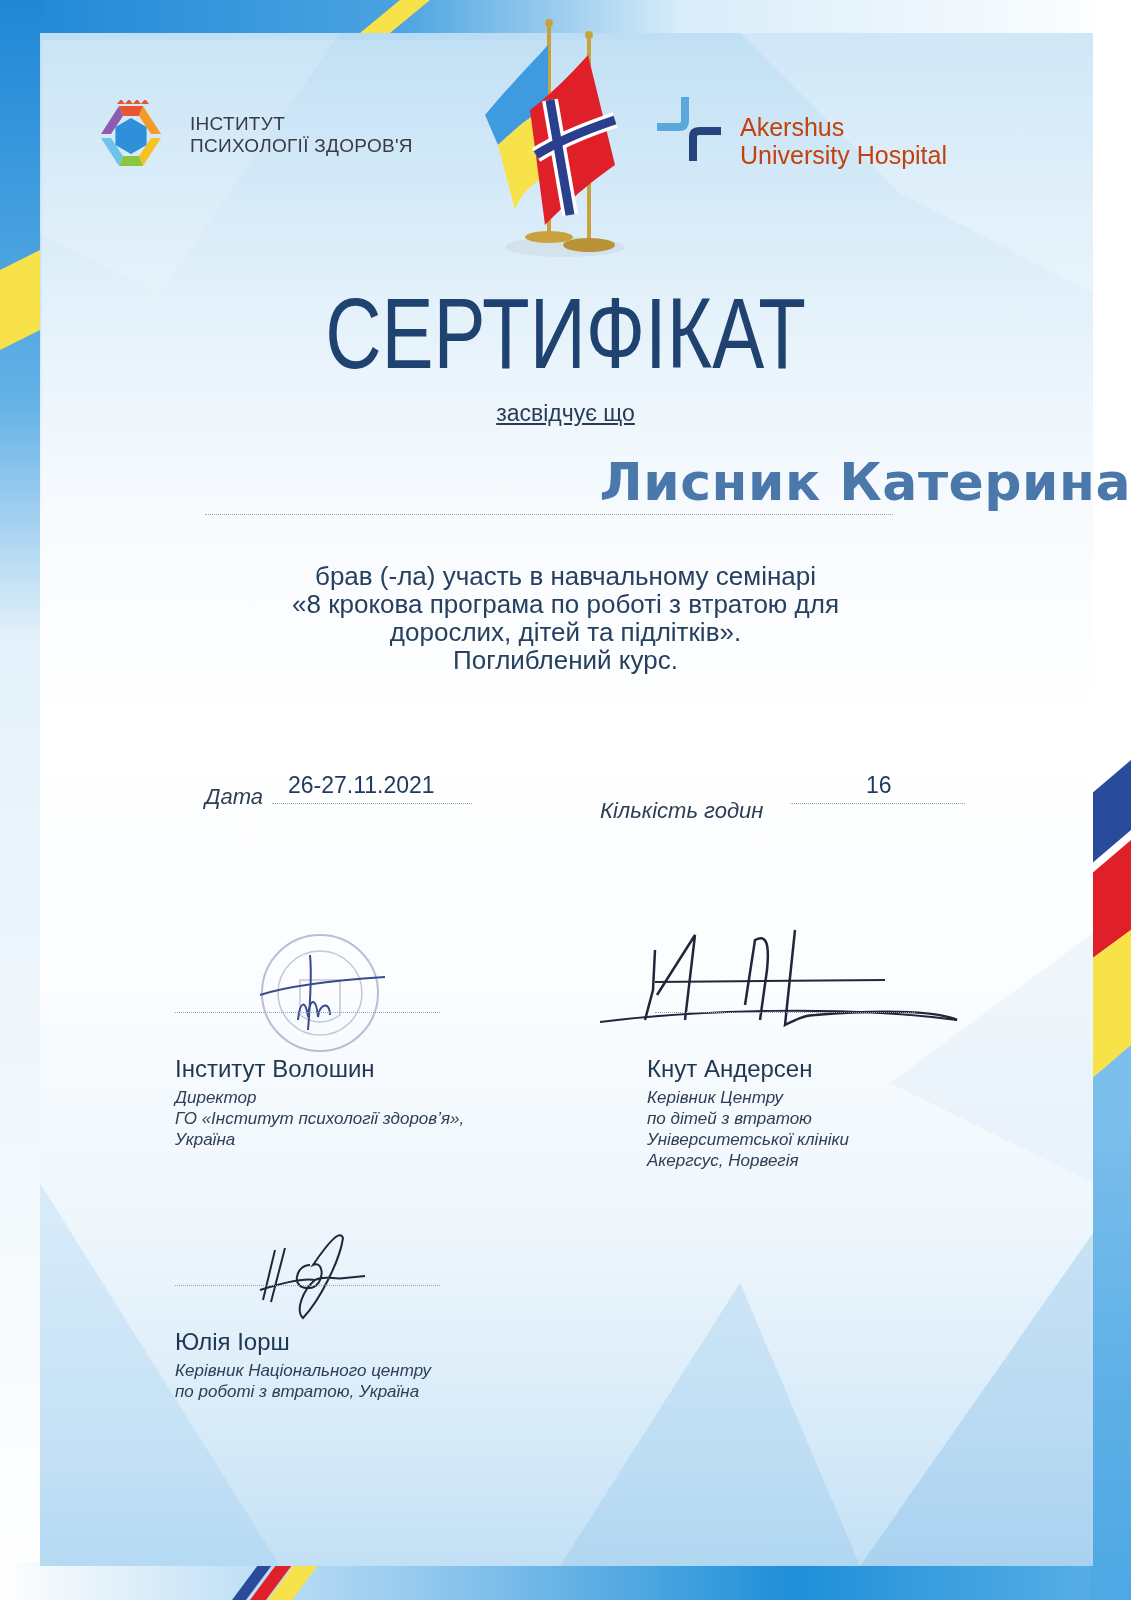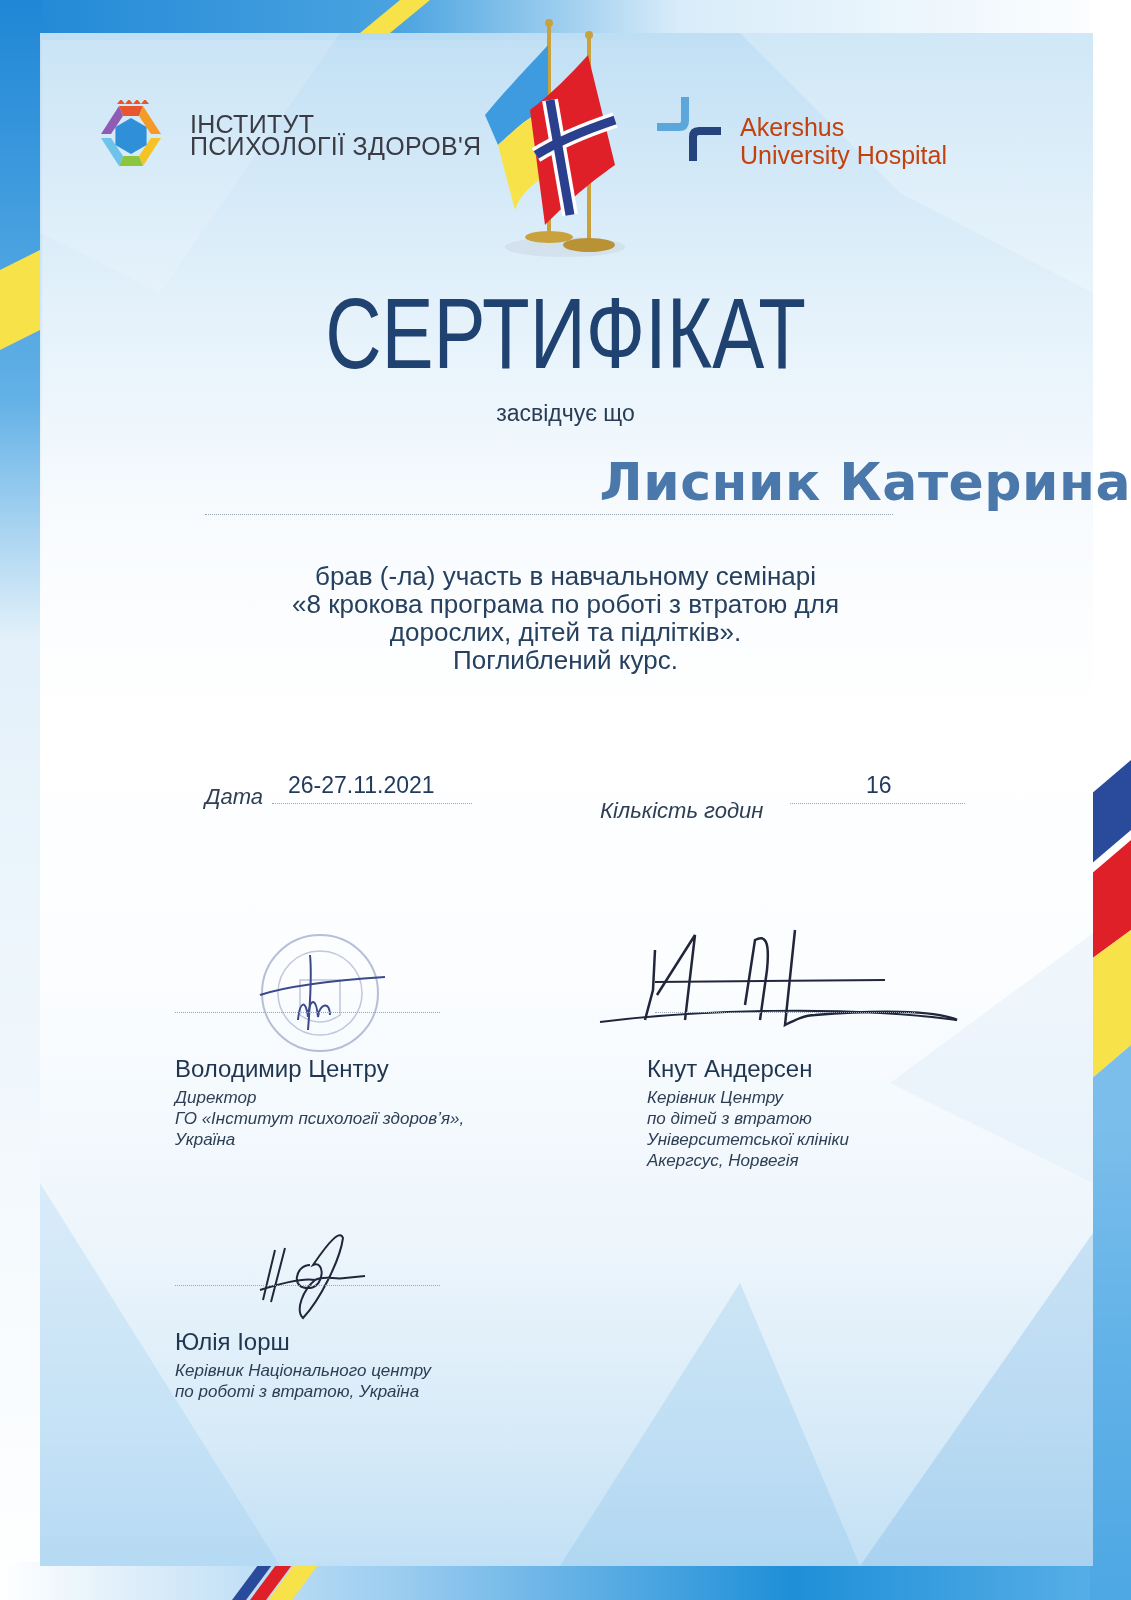--- a/index.html
+++ b/index.html
@@ -4,24 +4,24 @@
 <style>
   html, body { margin:0; padding:0; }
   body { width:1131px; height:1600px; position:relative; overflow:hidden; background:#ffffff; font-family:"Liberation Sans", sans-serif; }
   .bg { position:absolute; inset:0; }
   .frame {
     position:absolute; left:40px; top:33px; width:1053px; height:1533px;
     background: linear-gradient(180deg, rgba(190,222,244,0.95) 0%, rgba(225,240,250,0.9) 18%, rgba(248,251,254,0.97) 32%, #ffffff 45%, #fbfdff 62%, #eef6fc 78%, #d6eaf8 92%, #c2e0f5 100%);
   }
   .frame-overlay { position:absolute; inset:0; }
   .abs { position:absolute; }
-  .logo-text-ip { left:190px; top:113px; font-size:25px; line-height:22px; color:#3b3b44; letter-spacing:0.3px; }
+  .logo-text-ip { left:190px; top:113px; font-size:19px; line-height:22px; color:#3b3b44; letter-spacing:0.3px; }
   .logo-text-ah { left:740px; top:113px; font-size:25px; line-height:28px; color:#c2410c; }
   .title { left:0; width:1131px; top:278px; text-align:center; font-size:100px; color:#1f4270; letter-spacing:0px; transform:scaleX(0.78); transform-origin:center; line-height:110px; }
-  .subtitle { left:0; width:1131px; top:400px; text-align:center; font-size:23px; color:#283c55; }
+  .subtitle { left:0; width:1131px; top:400px; text-align:center; font-size:23px; color:#283c55;text-decoration:underline; }
   .name { left:0; width:1131px; top:452px; text-align:right; font-size:52px; font-weight:bold; color:#4a78ab; font-family:"DejaVu Sans", sans-serif; letter-spacing:0.5px; }
   .dotline { position:absolute; border-bottom:1.5px dotted #9aa6b4; height:0; }
   .body-text { left:0; width:1131px; top:562px; text-align:center; font-size:26px; line-height:28px; color:#26405f; }
   .body-text div { }
   .lbl { font-style:italic; font-size:22px; color:#2d3e55; }
   .val { font-size:23px; color:#1f3a5c; }
   .sig-name { font-size:24px; color:#1f3650; }
   .sig-role { font-style:italic; font-size:17px; line-height:21px; color:#2d3e55; }
 </style>
 </head>
@@ -159,21 +159,21 @@
 
 <svg class="abs" style="left:595px;top:910px;" width="370" height="120" viewBox="0 0 370 120">
   <path d="M60,40 L58,80 L50,110 M62,85 L100,25 L90,110" stroke="#22263a" stroke-width="2.5" fill="none"></path>
   <path d="M60,72 L290,70" stroke="#22263a" stroke-width="2" fill="none"></path>
   <path d="M150,95 L160,30 C170,25 175,30 172,60 L165,110 M200,20 L190,115 C200,110 210,105 220,105 C280,100 340,100 362,110" stroke="#22263a" stroke-width="2.5" fill="none"></path>
   <path d="M5,112 C100,100 250,95 362,110" stroke="#22263a" stroke-width="2" fill="none"></path>
 </svg>
 <div class="dotline" style="left:655px;top:1012px;width:260px;"></div>
 
 <div class="abs" style="left:175px;top:1055px;">
-  <div class="sig-name">Володимир Центру</div>
+  <div class="sig-name">Інститут Волошин</div>
   <div class="sig-role" style="margin-top:4px;">
     <div>Директор</div>
     <div>ГО «Інститут психології здоров’я»,</div>
     <div>Україна</div>
   </div>
 </div>
 
 <div class="abs" style="left:647px;top:1055px;">
   <div class="sig-name">Кнут Андерсен</div>
   <div class="sig-role" style="margin-top:4px;">

